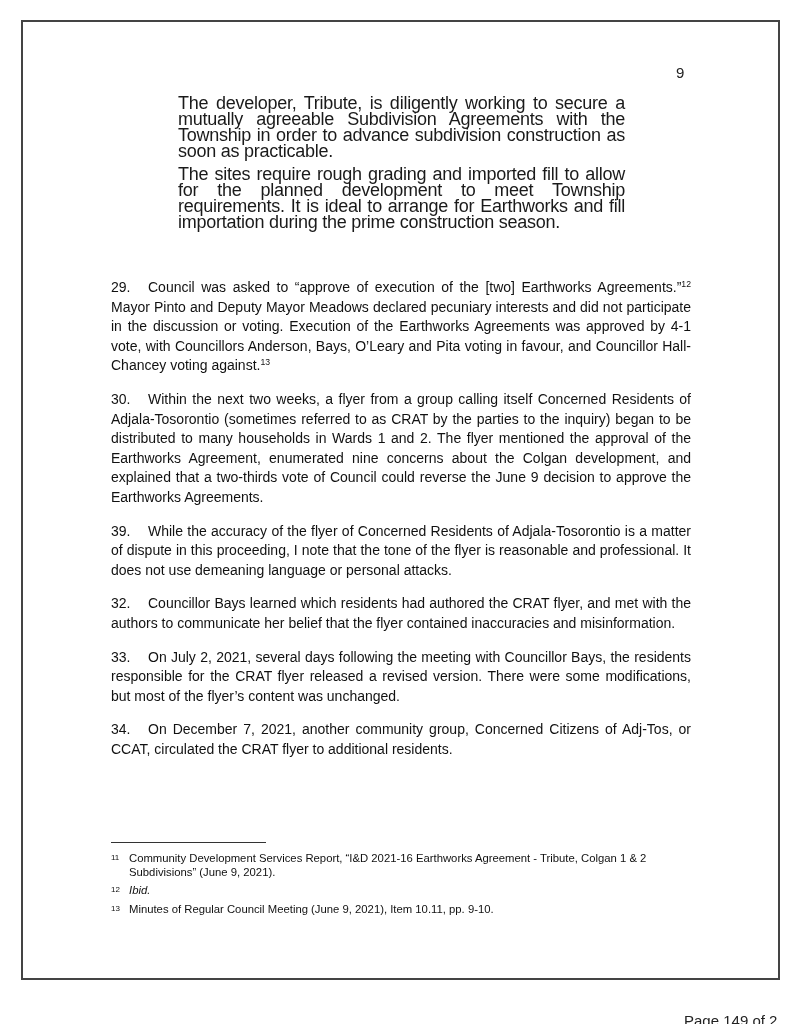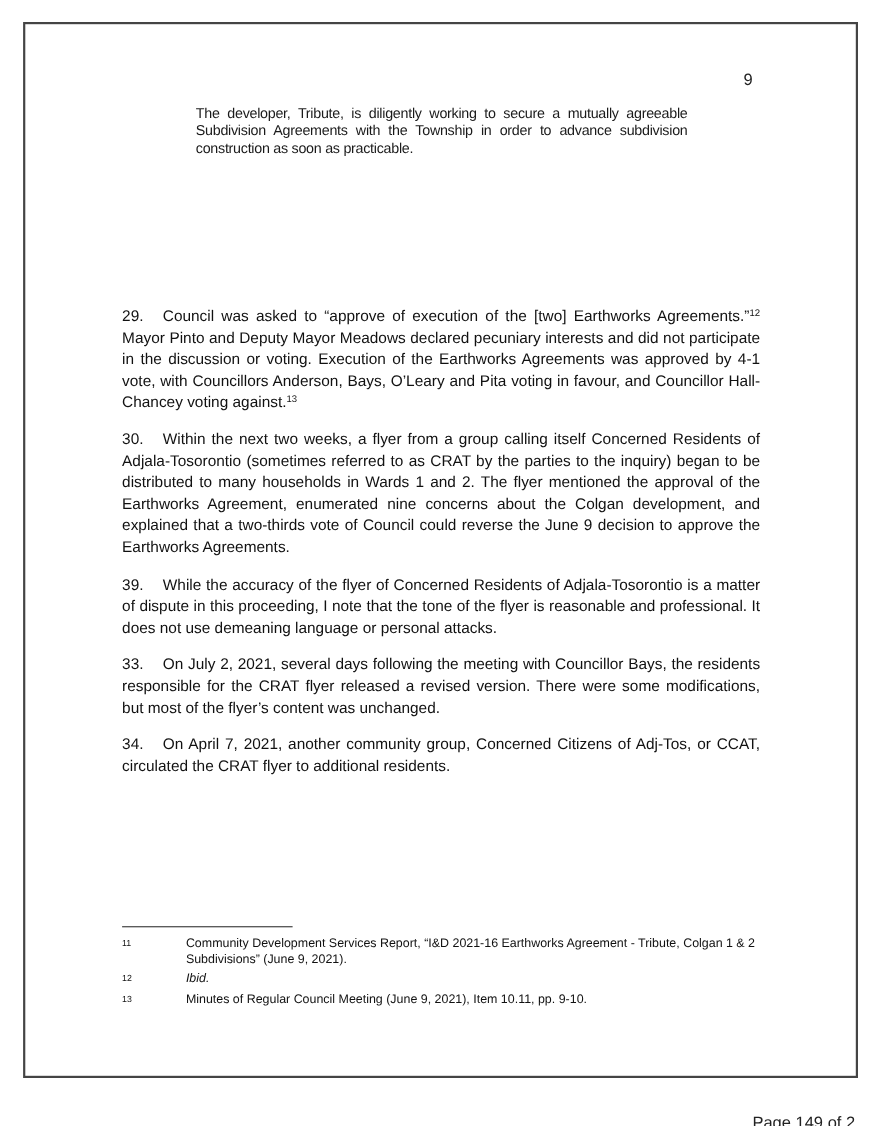--- a/index.html
+++ b/index.html
@@ -9,73 +9,77 @@
   }
   .page-frame {
     position: absolute; left: 21px; top: 20px; width: 759px; height: 960px;
     border: 2px solid #444; box-sizing: border-box; background: #fff;
   }
   .page-number {
     position: absolute; left: 676px; top: 64px; font-size: 15px; color: #222;
   }
   .quote {
     position: absolute; left: 178px; top: 95px; width: 447px;
-    font-size: 13px; line-height: 16px; text-align: justify; color: #1a1a1a;
+    font-size: 18px; line-height: 16px; text-align: justify; color: #1a1a1a;
     font-family: "Liberation Sans", sans-serif; letter-spacing: -0.25px;
   }
   .quote p { margin: 0 0 7px 0; }
   sup { font-size: 0.62em; vertical-align: 0.55em; line-height: 0; }
   .body-text {
     position: absolute; left: 111px; top: 278px; width: 580px;
     font-size: 14px; line-height: 19.6px; text-align: justify; color: #111;
   }
   .body-text p { margin: 0 0 14px 0; }
   .para-num { display: inline-block; width: 37px; }
   .footnote-rule {
     position: absolute; left: 111px; top: 842px; width: 155px; height: 0;
     border-top: 1px solid #333;
   }
   .footnotes {
     position: absolute; left: 111px; top: 852px; width: 590px;
     font-size: 11.3px; line-height: 13.5px; color: #111;
   }
   .fn { display: flex; margin-bottom: 5px; }
   .fn-num { width: 18px; flex: none; font-size: 8px; vertical-align: top; position: relative; top: -1px; }
-  .fn-text { flex: 1; margin-left: 40px; }
+  .fn-text { flex: 1; }
   .fn-italic { font-style: italic; }
   .page-footer {
     position: absolute; left: 684px; top: 1012px; font-size: 15px; color: #222; white-space: nowrap;
   }
 </style>
 </head>
 <body>
 
 <div class="page-frame"></div>
 
 <div class="page-number">9</div>
 
 <div class="quote">
   <p><span>The developer, Tribute, is diligently working to secure a mutually agreeable Subdivision Agreements with the Township in order to advance subdivision construction as soon as practicable.</span></p>
+  <p><span>The sites require rough grading and imported fill to allow for the planned development to meet Township requirements. It is ideal to arrange for Earthworks and fill importation during the prime construction season.</span></p>
 </div>
 
 <div class="body-text">
   <p>
     <span class="para-num">29.</span><span>Council was asked to “approve of execution of the [two] Earthworks Agreements.”</span><sup>12</sup><span> Mayor Pinto and Deputy Mayor Meadows declared pecuniary interests and did not participate in the discussion or voting. Execution of the Earthworks Agreements was approved by 4-1 vote, with Councillors Anderson, Bays, O’Leary and Pita voting in favour, and Councillor Hall-Chancey voting against.</span><sup>13</sup>
   </p>
   <p>
     <span class="para-num">30.</span><span>Within the next two weeks, a flyer from a group calling itself Concerned Residents of Adjala-Tosorontio (sometimes referred to as CRAT by the parties to the inquiry) began to be distributed to many households in Wards 1 and 2. The flyer mentioned the approval of the Earthworks Agreement, enumerated nine concerns about the Colgan development, and explained that a two-thirds vote of Council could reverse the June 9 decision to approve the Earthworks Agreements.</span>
   </p>
   <p>
     <span class="para-num">39.</span><span>While the accuracy of the flyer of Concerned Residents of Adjala-Tosorontio is a matter of dispute in this proceeding, I note that the tone of the flyer is reasonable and professional. It does not use demeaning language or personal attacks.</span>
   </p>
   <p>
+    <span class="para-num">32.</span><span>Councillor Bays learned which residents had authored the CRAT flyer, and met with the authors to communicate her belief that the flyer contained inaccuracies and misinformation.</span>
+  </p>
+  <p>
     <span class="para-num">33.</span><span>On July 2, 2021, several days following the meeting with Councillor Bays, the residents responsible for the CRAT flyer released a revised version. There were some modifications, but most of the flyer’s content was unchanged.</span>
   </p>
   <p>
-    <span class="para-num">34.</span><span>On April 7, 2021, another community group, Concerned Citizens of Adj-Tos, or CCAT, circulated the CRAT flyer to additional residents.</span>
+    <span class="para-num">34.</span><span>On December 7, 2021, another community group, Concerned Citizens of Adj-Tos, or CCAT, circulated the CRAT flyer to additional residents.</span>
   </p>
 </div>
 
 <div class="footnote-rule"></div>
 
 <div class="footnotes">
   <div class="fn">
     <span class="fn-num">11</span>
     <span class="fn-text">Community Development Services Report, “I&amp;D 2021-16 Earthworks Agreement - Tribute, Colgan 1 &amp; 2 Subdivisions” (June 9, 2021).</span>
   </div>

